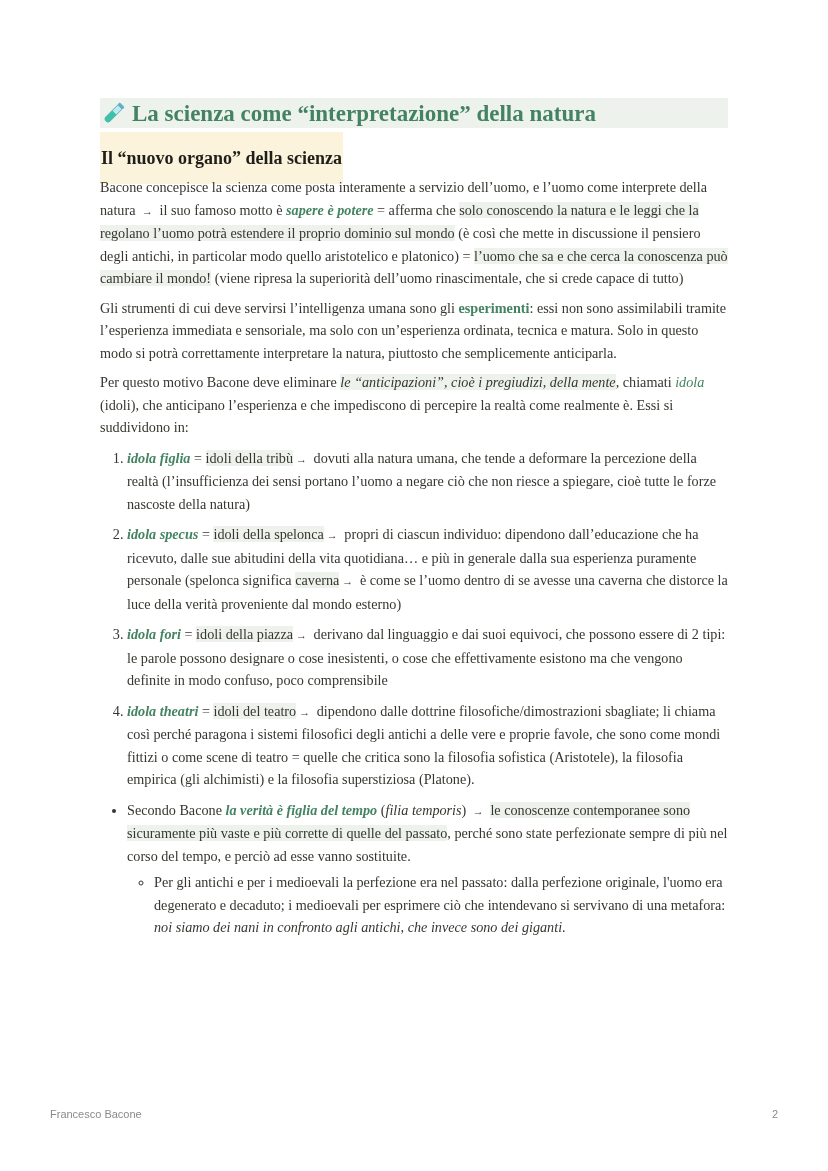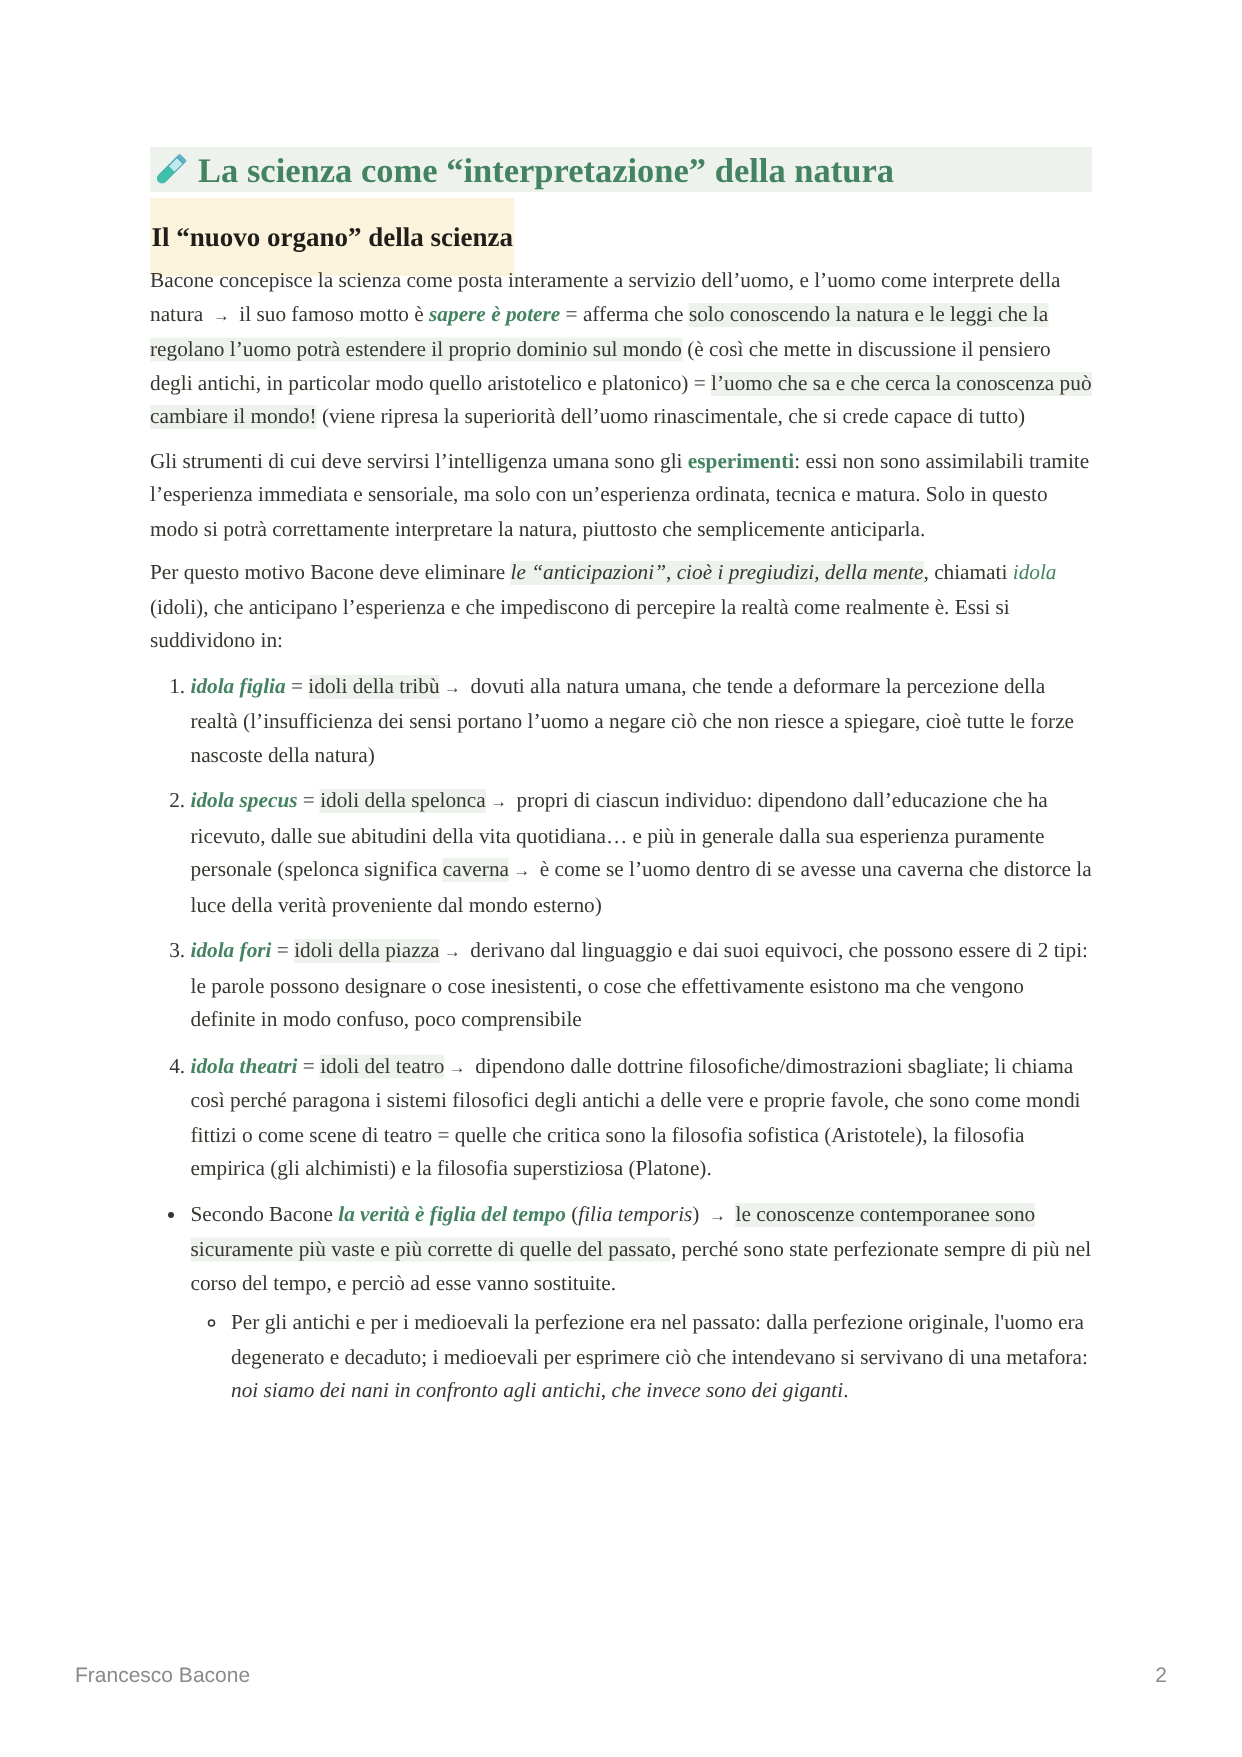--- a/index.html
+++ b/index.html
@@ -31,21 +31,21 @@
     em { font-style: italic; }
     ol, ul { margin: 8px 0 0 0; padding-left: 27px; }
     ol li, ul li { font-size: 14.2px; line-height: 22.5px; margin-bottom: 8px; padding-left: 0; }
     ol li::marker { color: #37352f; }
     ul.bullets { list-style: disc; padding-left: 27px; margin-top: 4px; }
     ul.circles { list-style: circle; padding-left: 27px; margin-top: 4px; }
     .arrow { font-size: 11px; padding: 0 3px; }
     .footer {
       position: absolute; top: 1108px; left: 50px; right: 50px;
       font-family: "Liberation Sans", "DejaVu Sans", sans-serif;
-      font-size: 14px; color: #8a8a8a; display: flex; justify-content: space-between;
+      font-size: 11px; color: #8a8a8a; display: flex; justify-content: space-between;
     }
   </style>
 </head>
 <body>
 
 <div class="page">
 
   <h1 class="title">
     <span class="icon">
       <svg width="26" height="26" viewBox="0 0 26 26">

